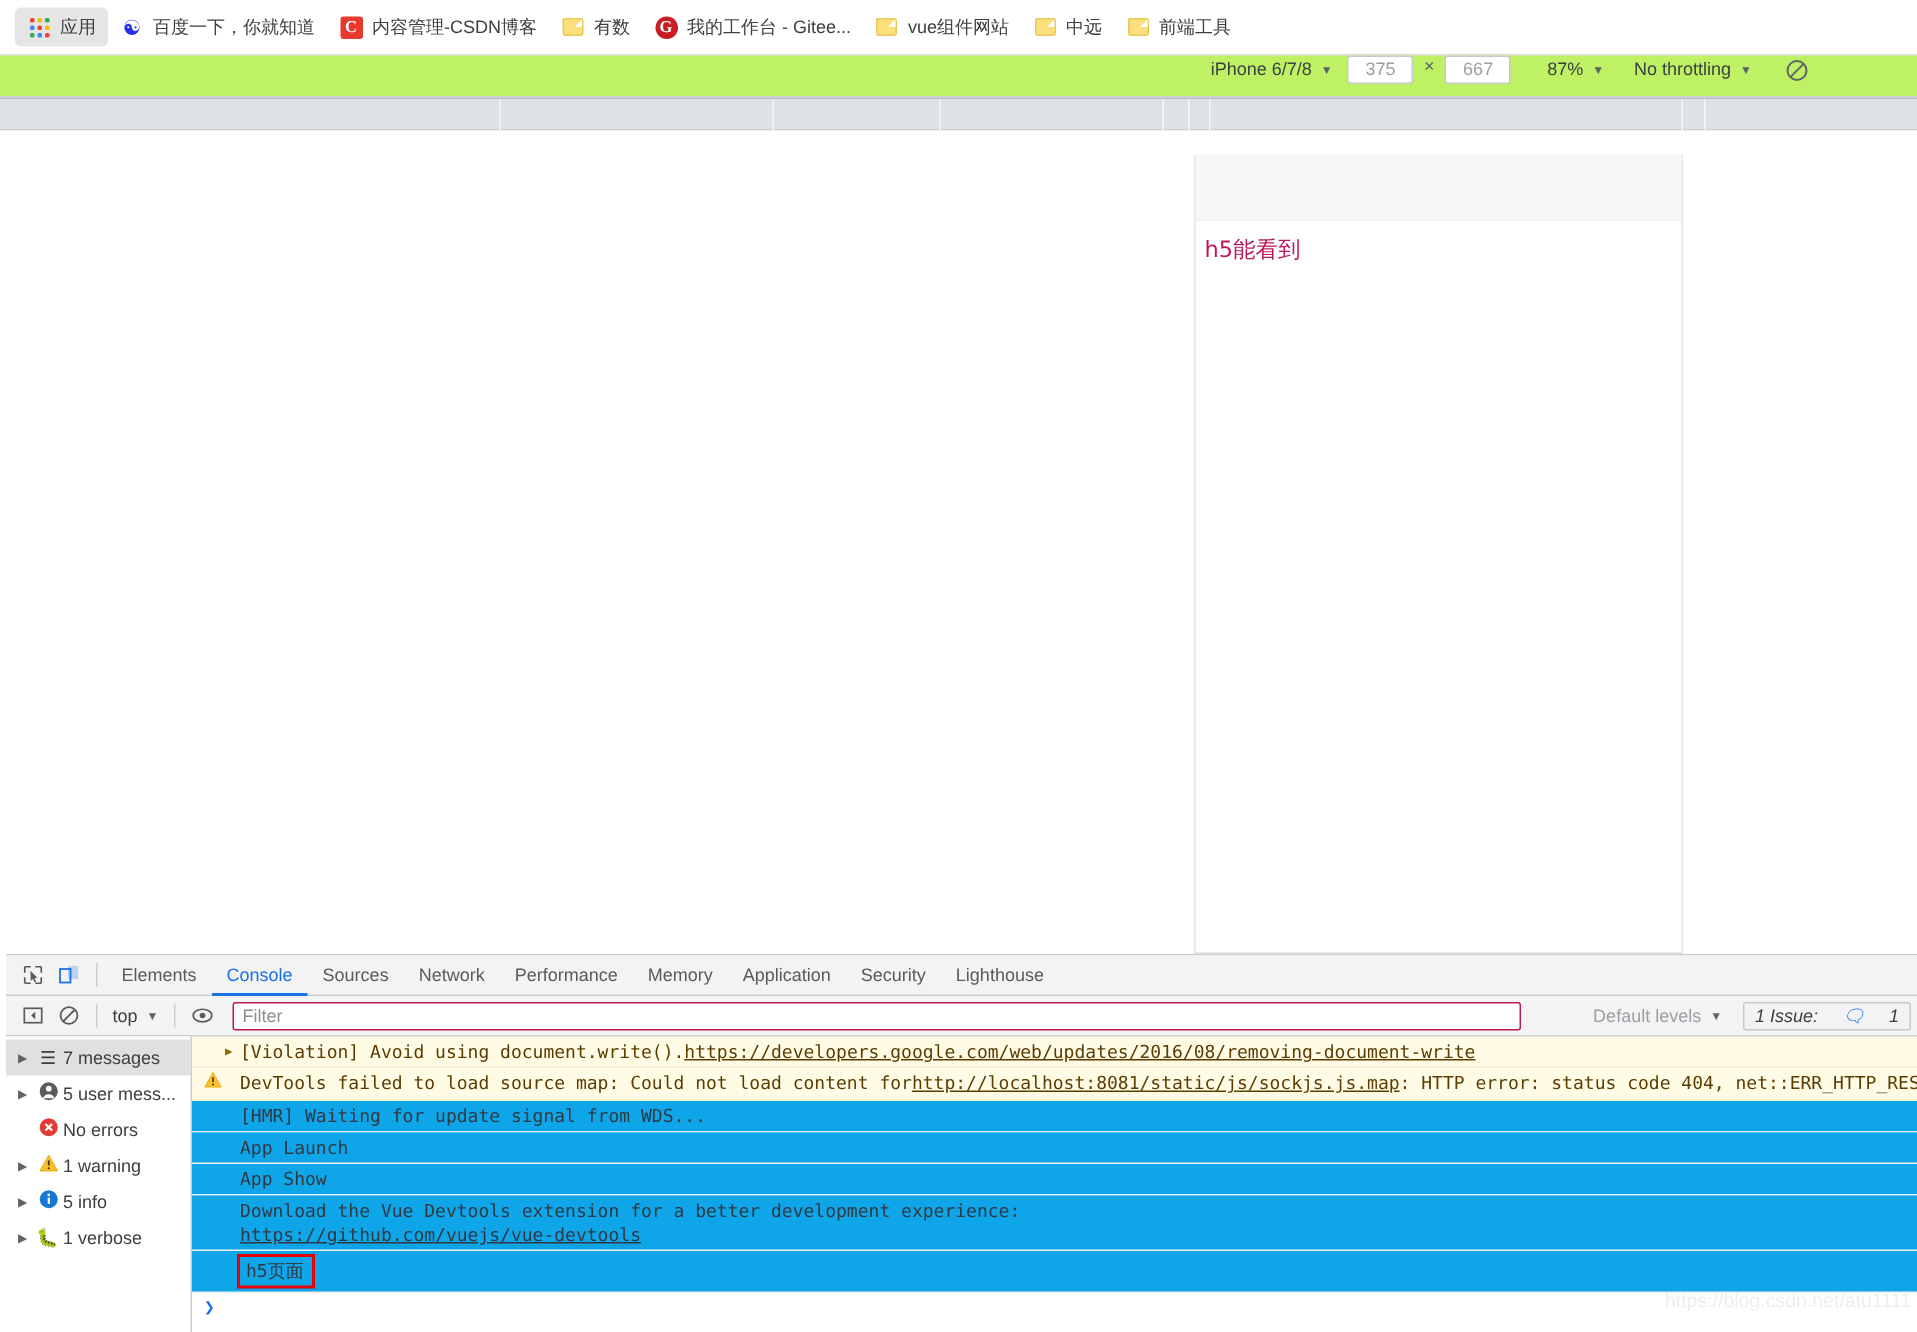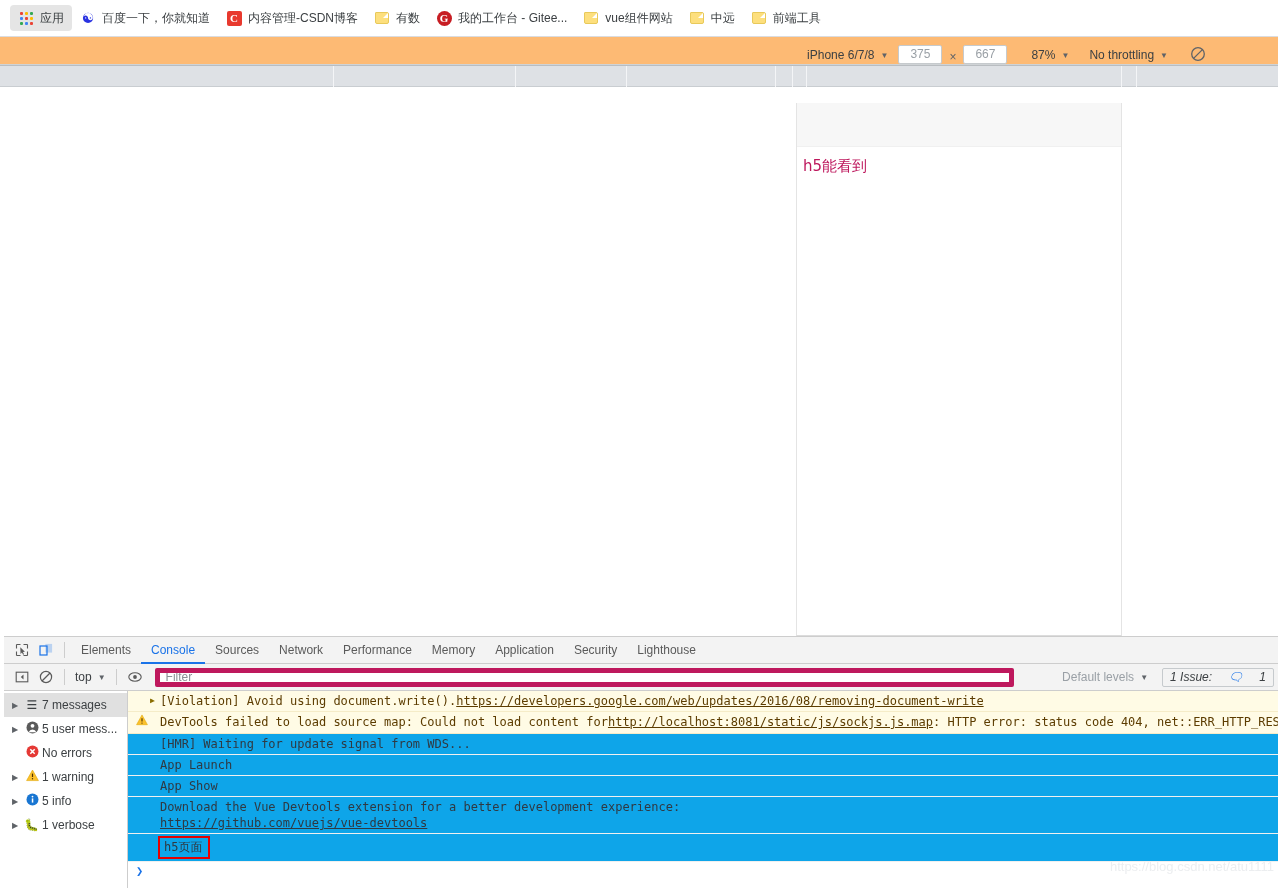--- a/index.html
+++ b/index.html
@@ -57,23 +57,23 @@
                text-align: center; border-radius: 50%;
                font-family: "Liberation Serif", serif; }
   .ico-baidu { width: 15px; height: 15px; position: relative; }
   .ico-baidu::before { content: "\262F"; color: #2932e1; font-size: 14px;
                        line-height: 15px; display: block; text-align: center; }
 
   
   .device-toolbar {
     position: absolute; top: 37px; left: 0;
     width: 1278px; height: 28px;
-    background: #fdba74;
+    background: #bef264;
     border-bottom: 1px solid #cfd3d6;
-    display: flex; align-items: flex-end; justify-content: flex-end;
+    display: flex; align-items: flex-start; justify-content: flex-end;
     padding-right: 70px; gap: 0px;
     font-size: 12px; color: #3c4043;
   }
   .dt-select { display: flex; align-items: center; cursor: pointer;
                padding: 2px 6px; white-space: nowrap; }
   .dt-caret { margin-left: 6px; font-size: 8px; color: #5f6368; }
   .dt-dim {
     width: 44px; height: 19px; background: #ffffff;
     border: 1px solid #c6cacd; border-radius: 2px;
     font-size: 12px; color: #9aa0a6; text-align: center;
@@ -147,21 +147,21 @@
 
   .console-toolbar {
     height: 27px; display: flex; align-items: center;
     border-bottom: 1px solid #cdcdcd; background: #f3f3f3;
     padding-left: 6px;
   }
   .ct-ctx { font-size: 12px; color: #3c4043; display: flex;
             align-items: center; cursor: pointer; padding: 0 4px; }
   .filter-input {
     flex: 1; height: 19px; background: #ffffff;
-    border: 5px solid #be185d; border-radius: 2px;
+    border: 1px solid #be185d; border-radius: 2px;
     margin: 0 8px; padding: 0 6px;
     font-size: 12px; color: #3c4043; line-height: 17px;
     font-family: "Liberation Sans", sans-serif;
   }
   .filter-input::placeholder { color: #8a8f94; }
   .levels { font-size: 12px; color: #9aa0a6; display: flex;
             align-items: center; cursor: pointer; padding: 0 4px;
             white-space: nowrap; margin-left: 36px; }
   .issues-badge {
     display: flex; align-items: center; gap: 16px;

